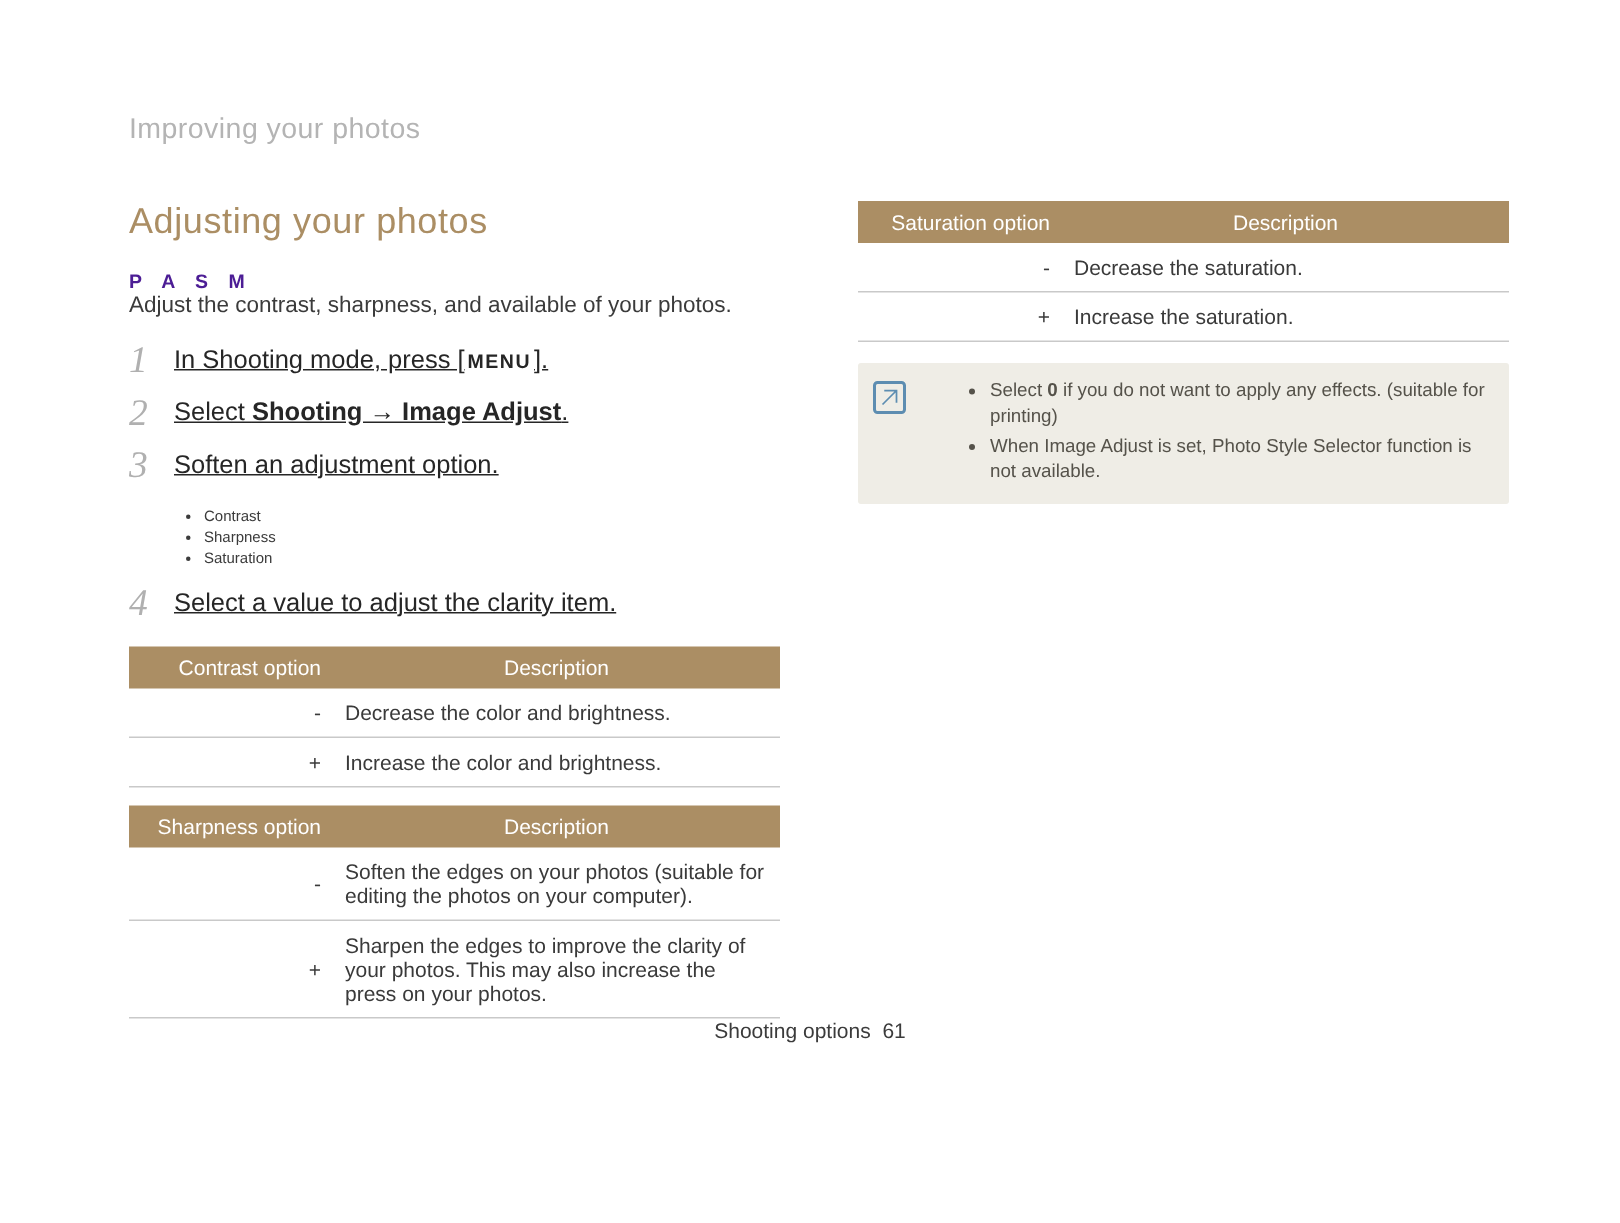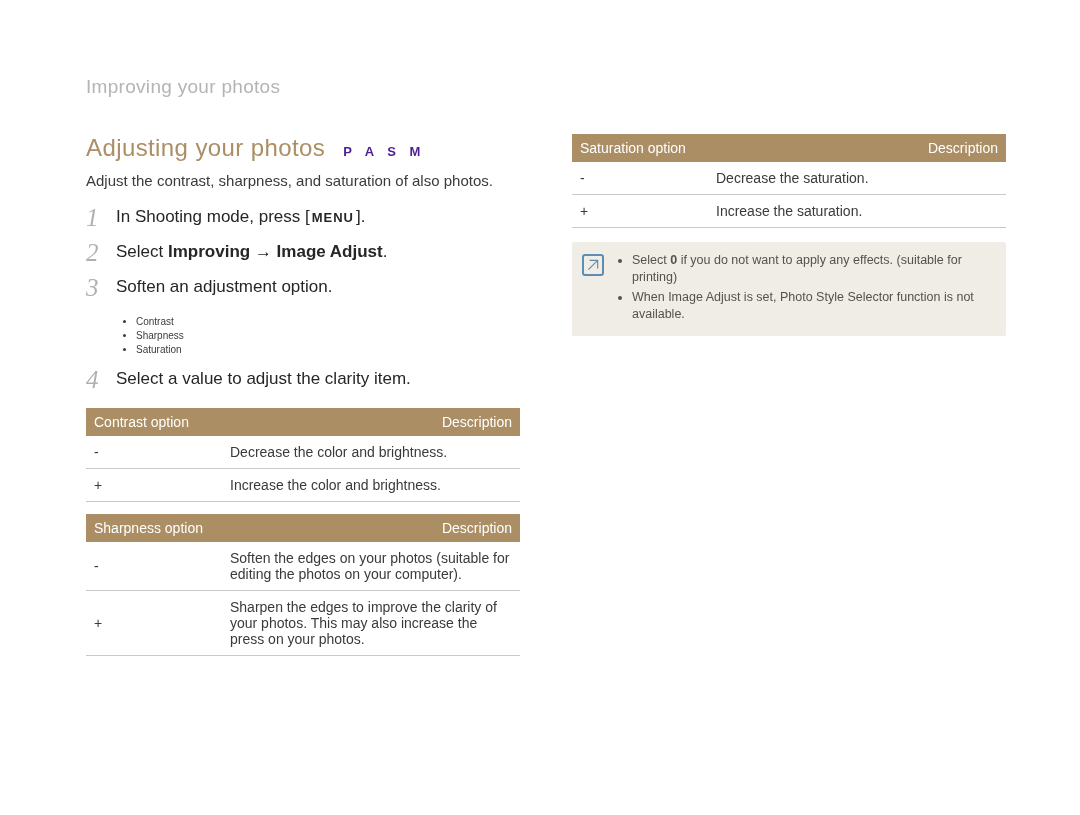--- a/index.html
+++ b/index.html
@@ -29,21 +29,21 @@
     display: flex;
     gap: 52px;
   }
   .col {
     flex: 1 1 0;
   }
   .title-row {
     display: flex;
     align-items: baseline;
     gap: 18px;
-    margin-bottom: 10px;
+    flex-direction: column;
   }
   .title {
     color: #ab8e64;
     font-size: 24px;
     font-weight: 400;
     letter-spacing: 0.4px;
   }
   .modes {
     color: #4c1d95;
     font-size: 13px;
@@ -71,20 +71,21 @@
     font-style: italic;
     width: 30px;
     font-family: "Times New Roman", Times, serif;
     line-height: 1;
     padding-top: 0px;
   }
   .step-text {
     font-size: 17px;
     color: #262626;
     padding-top: 2px;
+    text-decoration: underline;
   }
   .step-text .strong {
     font-weight: 700;
   }
   .menu-badge {
     display: inline-block;
     font-size: 13px;
     font-weight: 700;
     letter-spacing: 1px;
     padding: 0 2px;
@@ -101,42 +102,43 @@
   }
   table.opt {
     width: 100%;
     border-collapse: collapse;
     margin-bottom: 12px;
     font-size: 14px;
   }
   table.opt th {
     background: #ab8e64;
     color: #fff;
-    text-align: right;
+    text-align: center;
     font-weight: 400;
     padding: 6px 8px;
     font-size: 14px;
   }
   table.opt td {
     padding: 8px 8px;
     border-bottom: 1px solid #c9c9c9;
     vertical-align: middle;
     color: #3a3a3a;
   }
   table.opt .optcol {
     width: 120px;
-    text-align: left;
+    text-align: right;
   }
   .note-box {
     background: #efede6;
     display: flex;
     align-items: flex-start;
     padding: 10px 14px 10px 10px;
     border-radius: 2px;
     margin-top: 14px;
+    gap: 28px;
   }
   .note-icon {
     width: 22px;
     height: 22px;
     border: 2px solid #5d8db1;
     border-radius: 3px;
     color: #5d8db1;
     display: flex;
     align-items: center;
     justify-content: center;
@@ -190,33 +192,33 @@
 
   <div class="columns">
 
     <div class="col">
 
       <div class="title-row">
         <div class="title">Adjusting your photos</div>
         <div class="modes">P A S M</div>
       </div>
 
-      <div class="intro">Adjust the contrast, sharpness, and saturation of also photos.</div>
+      <div class="intro">Adjust the contrast, sharpness, and available of your photos.</div>
 
       <ol class="steps">
         <li>
           <span class="step-num">1</span>
           <span class="step-text">
             <span>In Shooting mode, press [</span><span class="menu-badge">MENU</span><span>].</span>
           </span>
         </li>
         <li>
           <span class="step-num">2</span>
           <span class="step-text">
-            <span>Select </span><span class="strong">Improving → Image Adjust</span><span>.</span>
+            <span>Select </span><span class="strong">Shooting → Image Adjust</span><span>.</span>
           </span>
         </li>
         <li>
           <span class="step-num">3</span>
           <span class="step-text">Soften an adjustment option.</span>
         </li>
       </ol>
 
       <ul class="sub-bullets">
         <li>Contrast</li>
@@ -305,14 +307,17 @@
             </li>
             <li>When Image Adjust is set, Photo Style Selector function is not available.</li>
           </ul>
         </div>
       </div>
 
     </div>
 
   </div>
 
+  <div class="footer">
+    <span>Shooting options</span>&nbsp;&nbsp;<span class="pnum">61</span>
+  </div>
 
 </div>
 
 </body></html>

